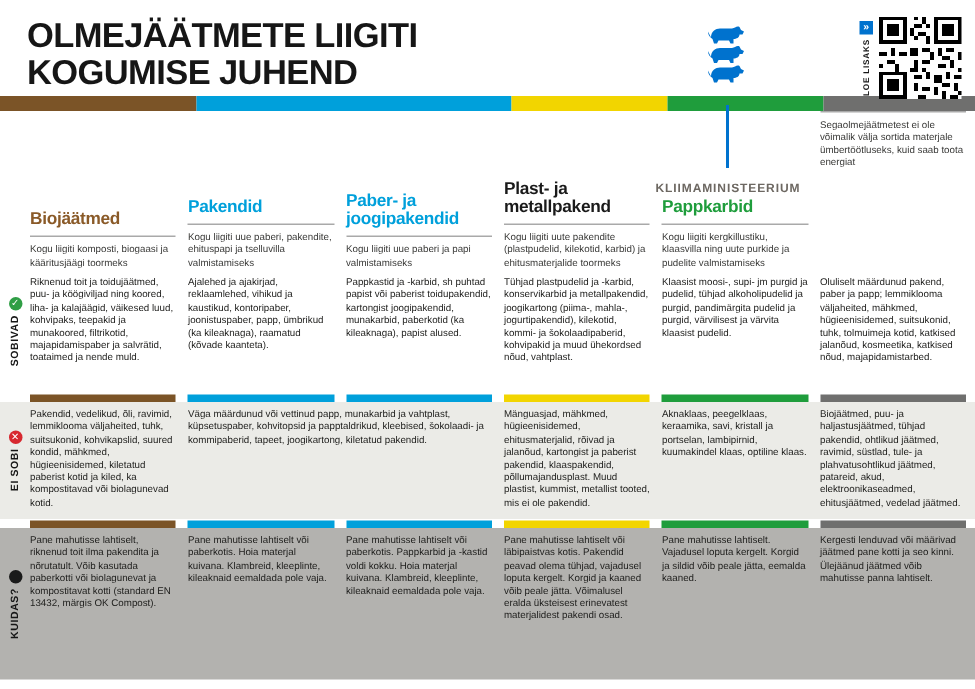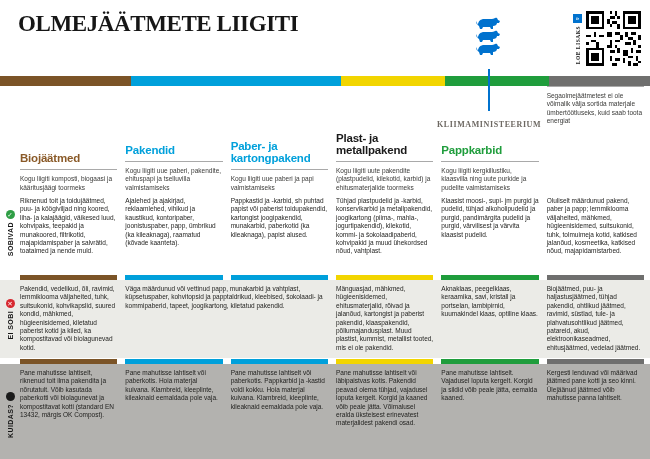--- a/index.html
+++ b/index.html
@@ -3,21 +3,21 @@
 <meta charset="utf-8">
 <style>
   * { box-sizing: border-box; margin: 0; padding: 0; }
   html,body { background:#fff; }
   .page {
     position: relative; width: 650px; height: 459px; overflow: hidden;
     background: #fff; font-family: "Liberation Sans", "DejaVu Sans", sans-serif;
     color: #1c1c1b;
   }
   
-  .top { position: relative; height: 76px; font-family: Liberation Serif, serif; }
+  .top { position: relative; height: 64px; }
   h1.title {
     position: absolute; left: 18px; top: 11px;
     font-size: 23px; line-height: 1.1; font-weight: 900;
     letter-spacing: -0.4px; color: #161616; text-transform: uppercase;
   }
   .brand { position: absolute; left: 437px; top: 16px; display: flex; align-items: center; gap: 9px; flex-direction: column; }
   .brand .vline { width: 2px; height: 42px; background: #0072ce; }
   .ministry { font-size: 8px; font-weight: 700; letter-spacing: 0.6px; color: #6d6862; }
   .qrwrap { position: absolute; right: 9px; top: 11px; display: flex; gap: 4px; align-items: flex-start; }
   .qrside { display: flex; flex-direction: column; align-items: center; gap: 3px; padding-top: 3px; }
@@ -65,20 +65,21 @@
   }
 </style>
 </head>
 <body>
 
 <div class="page">
 
   <div class="top">
     <h1 class="title">
       <span>OLMEJÄÄTMETE LIIGITI</span><br>
+      <span>KOGUMISE JUHEND</span>
     </h1>
 
     <div class="brand">
       <span>
         <svg width="26" height="40" viewBox="0 0 26 40" aria-hidden="true">
           <defs>
             <path id="lion" d="M2 9 C2 5 5 3 8 3 h8 c2 0 3 -2 5 -1 l1 2 2 1 -1 2 -2 0 c0 2 -2 3 -4 3 l0 3 -2 0 -1 -2 -7 0 -1 2 -2 0 -1 -3 c-2 -1 -3 -3 -3 -5 z"></path>
           </defs>
           <use href="#lion" y="0" fill="#0072ce"></use>
           <use href="#lion" y="13" fill="#0072ce"></use>
@@ -165,21 +166,21 @@
       <h2 style="color: rgb(138, 90, 40);">Biojäätmed</h2>
       <hr class="rule">
       <p class="desc">Kogu liigiti komposti, biogaasi ja kääritusjäägi toormeks</p>
     </div>
     <div class="hcell">
       <h2 style="color: rgb(0, 160, 219);">Pakendid</h2>
       <hr class="rule">
       <p class="desc">Kogu liigiti uue paberi, pakendite, ehituspapi ja tselluvilla valmistamiseks</p>
     </div>
     <div class="hcell">
-      <h2 style="color: rgb(0, 160, 219);">Paber- ja kartongpakend</h2>
+      <h2 style="color: rgb(0, 160, 219);">Paber- ja joogipakendid</h2>
       <hr class="rule">
       <p class="desc">Kogu liigiti uue paberi ja papi valmistamiseks</p>
     </div>
     <div class="hcell">
       <h2 style="color: rgb(26, 26, 26);">Plast- ja metallpakend</h2>
       <hr class="rule">
       <p class="desc">Kogu liigiti uute pakendite (plastpudelid, kilekotid, karbid) ja ehitusmaterjalide toormeks</p>
     </div>
     <div class="hcell">
       <h2 style="color: rgb(31, 157, 60);">Pappkarbid</h2>

